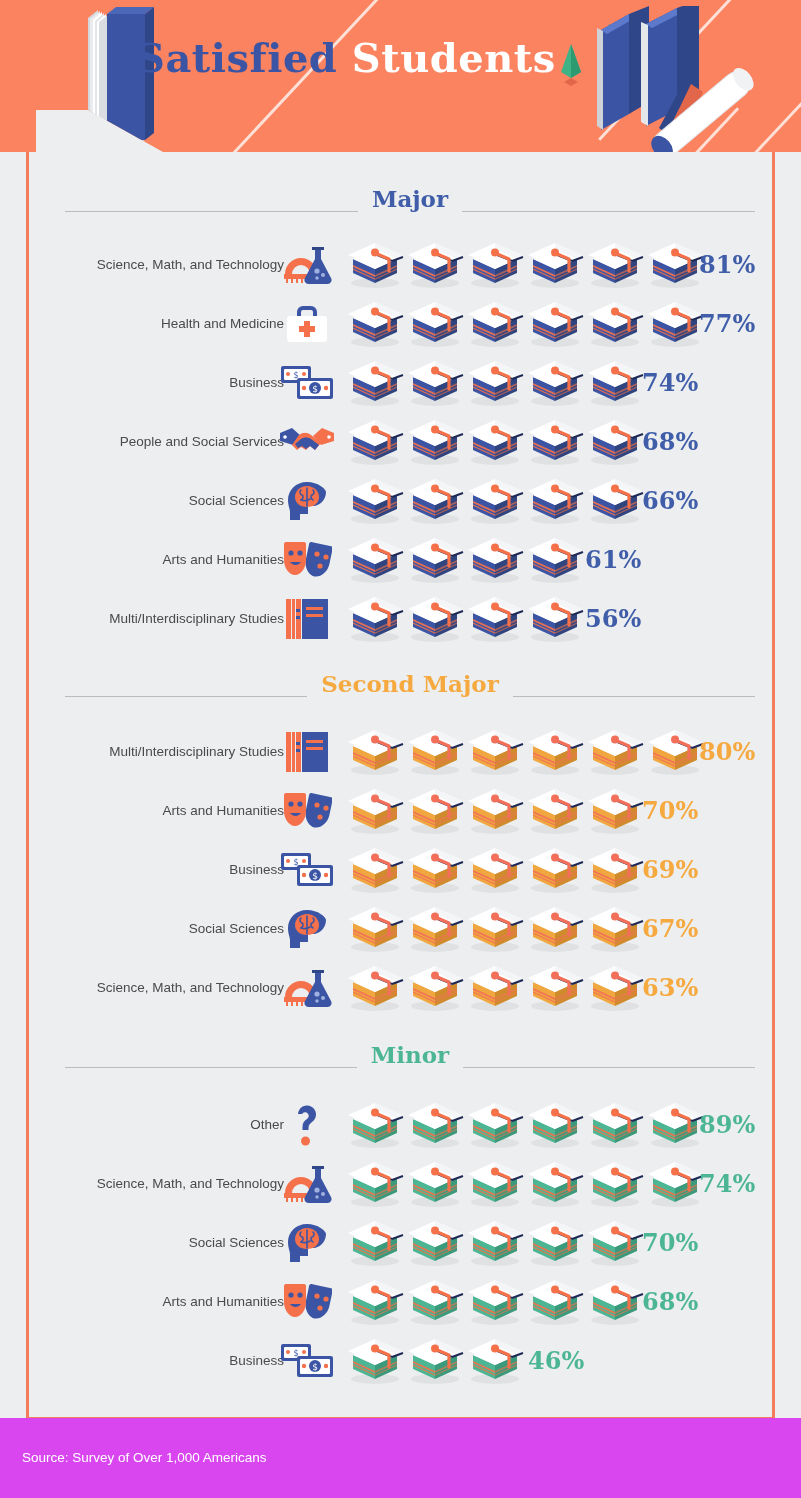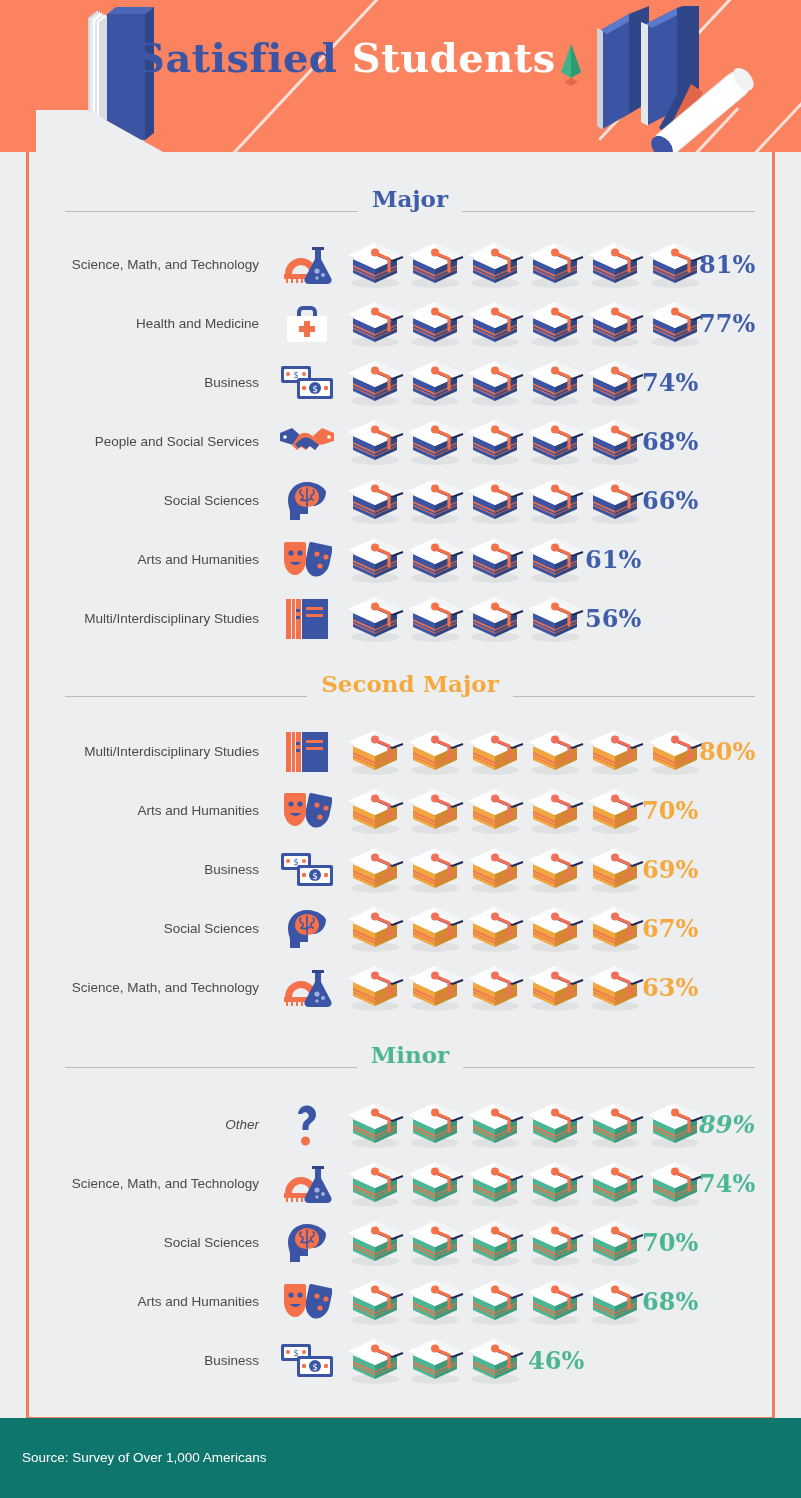--- a/index.html
+++ b/index.html
@@ -70,42 +70,42 @@
   .sec-title{
     font-family:"DejaVu Serif", serif;
     font-weight:bold;font-size:23px;white-space:nowrap;
   }
 
   .row{
     position:relative;height:59px;
     display:flex;align-items:center;
   }
   .row-label{
-    position:absolute;right:542px;
+    position:absolute;right:517px;
     font-size:13.5px;color:#4a4a4a;white-space:nowrap;text-align:right;
   }
   .row-icon{
     position:absolute;left:278px;width:58px;height:46px;
     display:flex;align-items:center;justify-content:center;
   }
   .caps{
     position:absolute;left:345px;
     display:flex;align-items:center;
   }
   .cap{width:60px;height:48px;position:relative;flex:0 0 60px;}
   .pct{
     position:absolute;
     font-family:"DejaVu Serif", serif;
     font-weight:bold;font-size:24px;white-space:nowrap;
   }
 
   
   .footer{
     position:absolute;left:0;bottom:0;width:801px;height:80px;
-    background:#0f766e;z-index:9;
+    background:#d946ef;z-index:9;
   }
   .footer .src{
     position:absolute;left:22px;top:32px;
     color:#fff;font-size:13.5px;
   }
 </style>
 </head>
 <body>
 
 <div class="header">
@@ -1809,21 +1809,21 @@
   </svg>
       </div>
       </div>
        <div class="pct" style="left:642px;color:#f5a93f">63%</div>
     </div>
     <div class="section-head" style="top: 1038px;">
       <div class="rule"></div>
      <div class="sec-title" style="color:#4cb694">Minor</div>
      <div class="rule"></div>
     </div>
-    <div class="row" style="position: absolute; left: 0px; width: 801px; top: 1095px; font-style: italic;">
+    <div class="row" style="position: absolute; left: 0px; width: 801px; top: 1095px;">
       <div class="row-label">Other</div>
        <div class="row-icon">
         <svg width="30" height="44" viewBox="0 0 30 44">
       <path d="M6 11a9 9 0 1 1 14 8c-2.5 2-3.5 3.5-3.5 6v2h-6v-3c0-4 1.5-6 4.5-8a3.6 3.6 0 1 0-4.9-5z" fill="#3b55a4"></path>
       <circle cx="13.5" cy="38" r="4.5" fill="#f4714c"></circle>
     </svg>
       </div>
        <div class="caps">
         <div class="cap">
         <svg width="60" height="48" viewBox="0 0 60 48">

